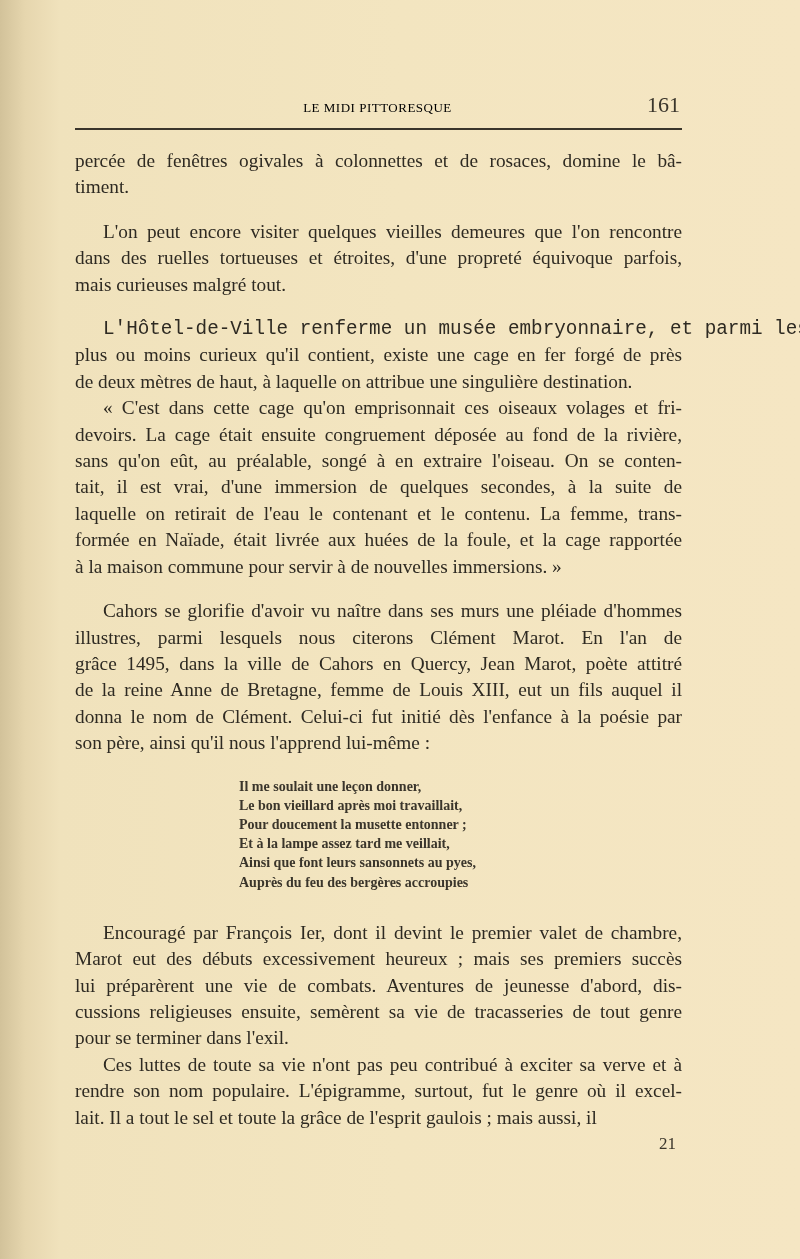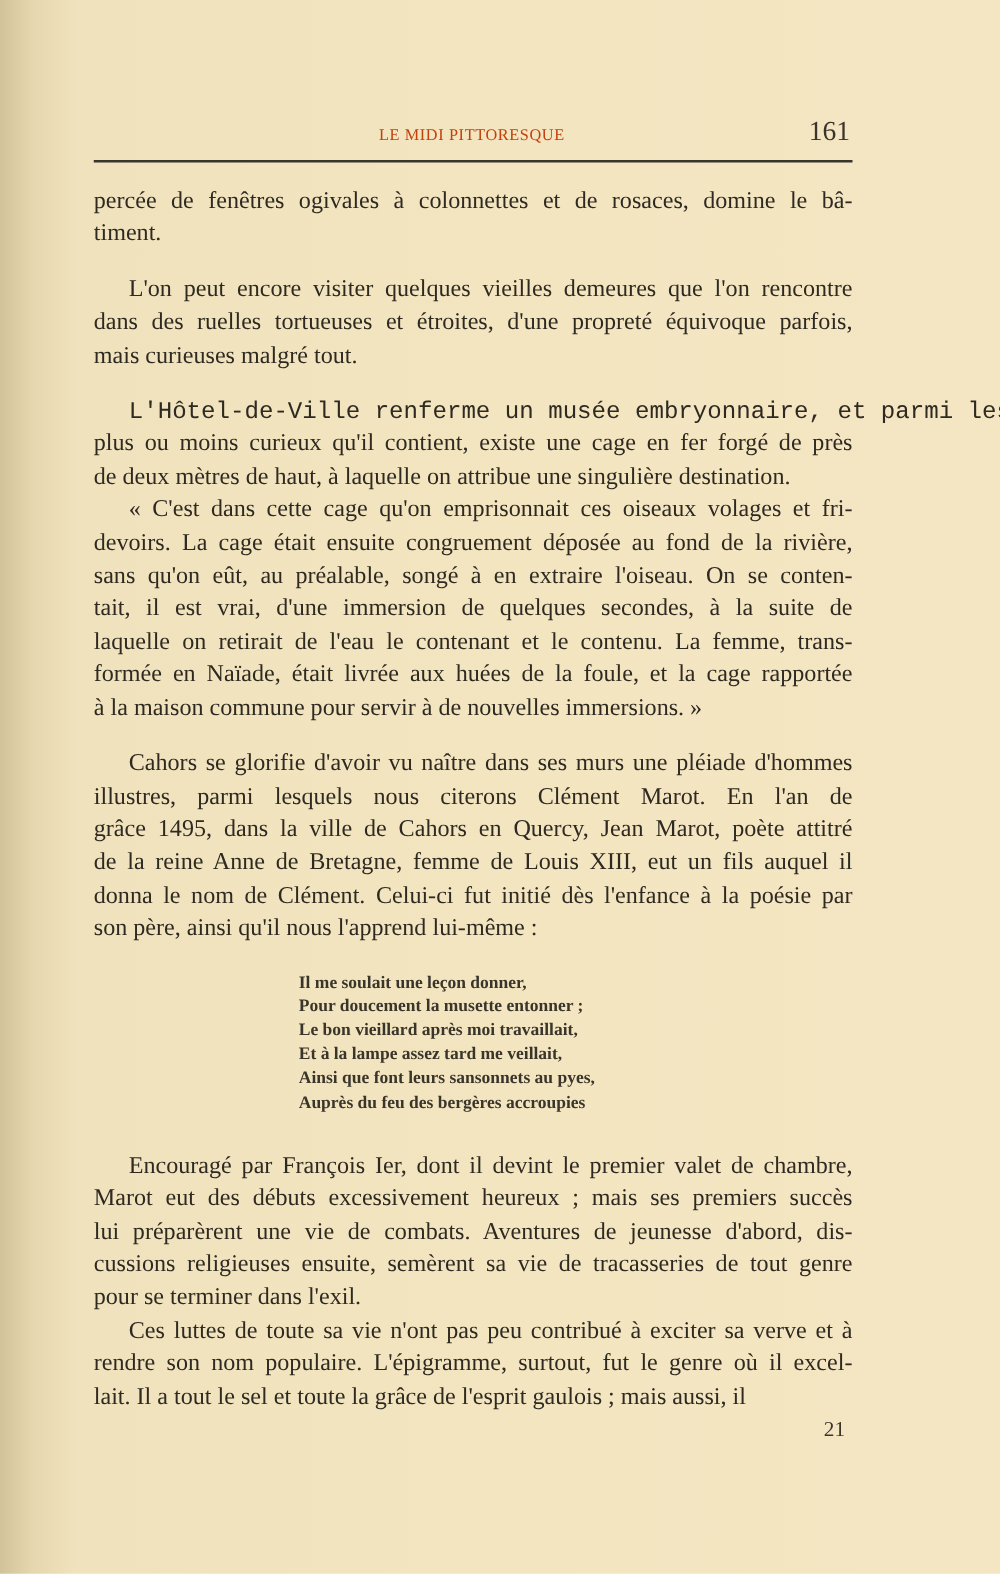--- a/index.html
+++ b/index.html
@@ -6,21 +6,21 @@
   body {
     width: 800px; height: 1259px; overflow: hidden;
     background: linear-gradient(90deg, #d2c29a 0px, #e6d6ae 25px, #f0e2bc 60px, #f3e5c0 400px, #f5e6c3 800px);
     font-family: "Liberation Serif", "DejaVu Serif", serif;
     color: #2e2a22;
     position: relative;
   }
   .header { position: absolute; top: 92px; left: 75px; width: 605px; height: 30px; }
   .running-title {
     position: absolute; left: 0; right: 0; top: 8px; text-align: center;
-    font-size: 13px; letter-spacing: 0.5px; color: #c2410c;
+    font-size: 13px; letter-spacing: 0.5px; color: #000000;
   }
   .page-number {
     position: absolute; right: 0; top: 0; font-size: 22px; color: #3a352b;
   }
   .rule {
     position: absolute; top: 128px; left: 75px; width: 607px; height: 2px;
     background: #3a352b;
   }
   .body-text {
     position: absolute; top: 148px; left: 75px; width: 607px;
@@ -81,22 +81,22 @@
         <span class="line" style="padding-left: 28px;">Cahors se glorifie d'avoir vu naître dans ses murs une pléiade d'hommes</span>
         <span class="line">illustres, parmi lesquels nous citerons Clément Marot. En l'an de</span>
         <span class="line">grâce 1495, dans la ville de Cahors en Quercy, Jean Marot, poète attitré</span>
         <span class="line">de la reine Anne de Bretagne, femme de Louis XIII, eut un fils auquel il</span>
         <span class="line">donna le nom de Clément. Celui-ci fut initié dès l'enfance à la poésie par</span>
         <span class="line last">son père, ainsi qu'il nous l'apprend lui-même :</span>
       </div>
     </div>
   <div class="verse" id="verse">
       <span class="vline">Il me soulait une leçon donner,</span>
+      <span class="vline">Le bon vieillard après moi travaillait,</span>
       <span class="vline">Pour doucement la musette entonner ;</span>
-      <span class="vline">Le bon vieillard après moi travaillait,</span>
       <span class="vline">Et à la lampe assez tard me veillait,</span>
       <span class="vline">Ainsi que font leurs sansonnets au pyes,</span>
       <span class="vline">Auprès du feu des bergères accroupies</span>
     </div>
   <div id="paras-after">
       <div class="para indent" style="text-indent: 0px;">
         <span class="line" style="padding-left: 28px;">Encouragé par François Ier, dont il devint le premier valet de chambre,</span>
         <span class="line">Marot eut des débuts excessivement heureux ; mais ses premiers succès</span>
         <span class="line">lui préparèrent une vie de combats. Aventures de jeunesse d'abord, dis-</span>
         <span class="line">cussions religieuses ensuite, semèrent sa vie de tracasseries de tout genre</span>

